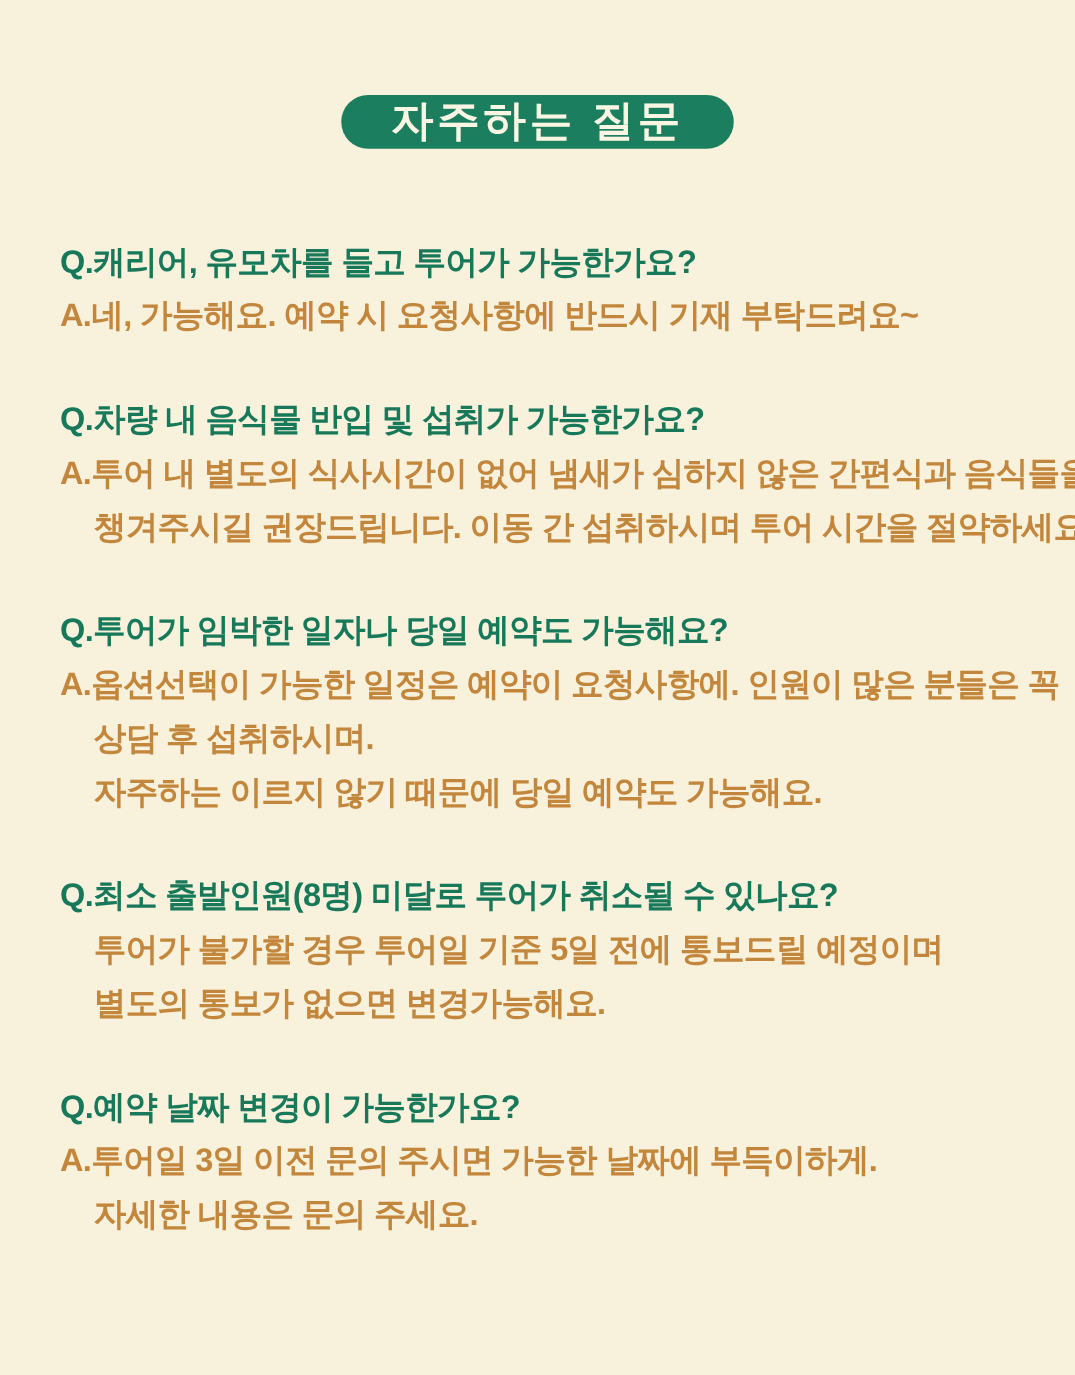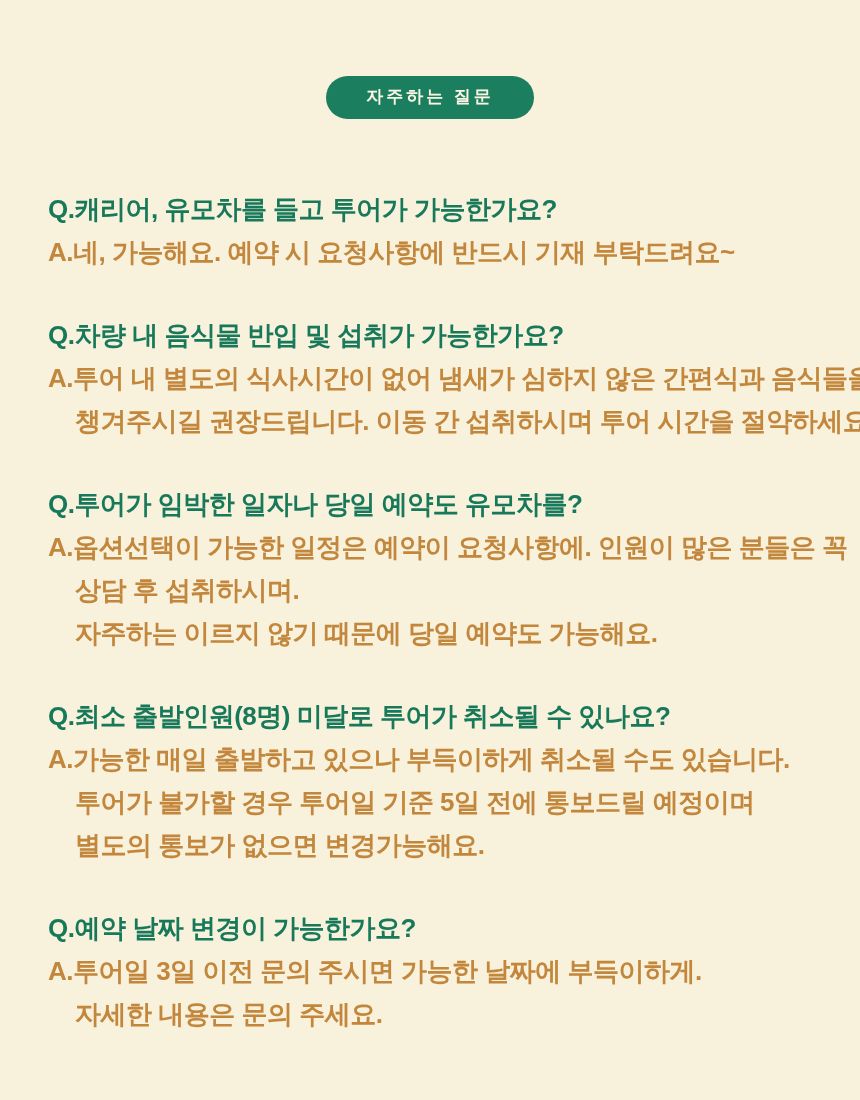--- a/index.html
+++ b/index.html
@@ -12,21 +12,21 @@
     box-sizing: border-box;
     padding-top: 76px;
     overflow: hidden;
   }
   .badge-wrap { text-align: center; }
   .badge {
     display: inline-block;
     background: var(--badge-bg, #1b7e5e);
     color: var(--badge-text, #fbf6e4);
     font-weight: 800;
-    font-size: 17px;
+    font-size: 34px;
     line-height: 26px;
     padding: 8px 40px 9px 40px;
     border-radius: 24px;
     letter-spacing: 3px;
   }
   .faq-list { padding: 69px 36px 0 48px; }
   .faq-item + .faq-item { margin-top: 40px; }
   .faq-item p {
     margin: 0;
     font-size: 26px;
@@ -52,28 +52,27 @@
       <section class="faq-item">
         <p class="q-line">Q.캐리어, 유모차를 들고 투어가 가능한가요?</p>
         <p class="a-line">A.네, 가능해요. 예약 시 요청사항에 반드시 기재 부탁드려요~</p>
       </section>
       <section class="faq-item">
         <p class="q-line">Q.차량 내 음식물 반입 및 섭취가 가능한가요?</p>
         <p class="a-line">A.투어 내 별도의 식사시간이 없어 냄새가 심하지 않은 간편식과 음식들을</p>
         <p class="a-line cont">챙겨주시길 권장드립니다. 이동 간 섭취하시며 투어 시간을 절약하세요.</p>
       </section>
       <section class="faq-item">
-        <p class="q-line">Q.투어가 임박한 일자나 당일 예약도 유모차를?</p>
+        <p class="q-line">Q.투어가 임박한 일자나 당일 예약도 가능해요?</p>
         <p class="a-line">A.옵션선택이 가능한 일정은 예약이 요청사항에. 인원이 많은 분들은 꼭</p>
         <p class="a-line cont">상담 후 섭취하시며.</p>
         <p class="a-line cont">자주하는 이르지 않기 때문에 당일 예약도 가능해요.</p>
       </section>
       <section class="faq-item">
         <p class="q-line">Q.최소 출발인원(8명) 미달로 투어가 취소될 수 있나요?</p>
-        <p class="a-line">A.가능한 매일 출발하고 있으나 부득이하게 취소될 수도 있습니다.</p>
         <p class="a-line cont">투어가 불가할 경우 투어일 기준 5일 전에 통보드릴 예정이며</p>
         <p class="a-line cont">별도의 통보가 없으면 변경가능해요.</p>
       </section>
       <section class="faq-item">
         <p class="q-line">Q.예약 날짜 변경이 가능한가요?</p>
         <p class="a-line">A.투어일 3일 이전 문의 주시면 가능한 날짜에 부득이하게.</p>
         <p class="a-line cont">자세한 내용은 문의 주세요.</p>
       </section>
     </main>
 </div>

